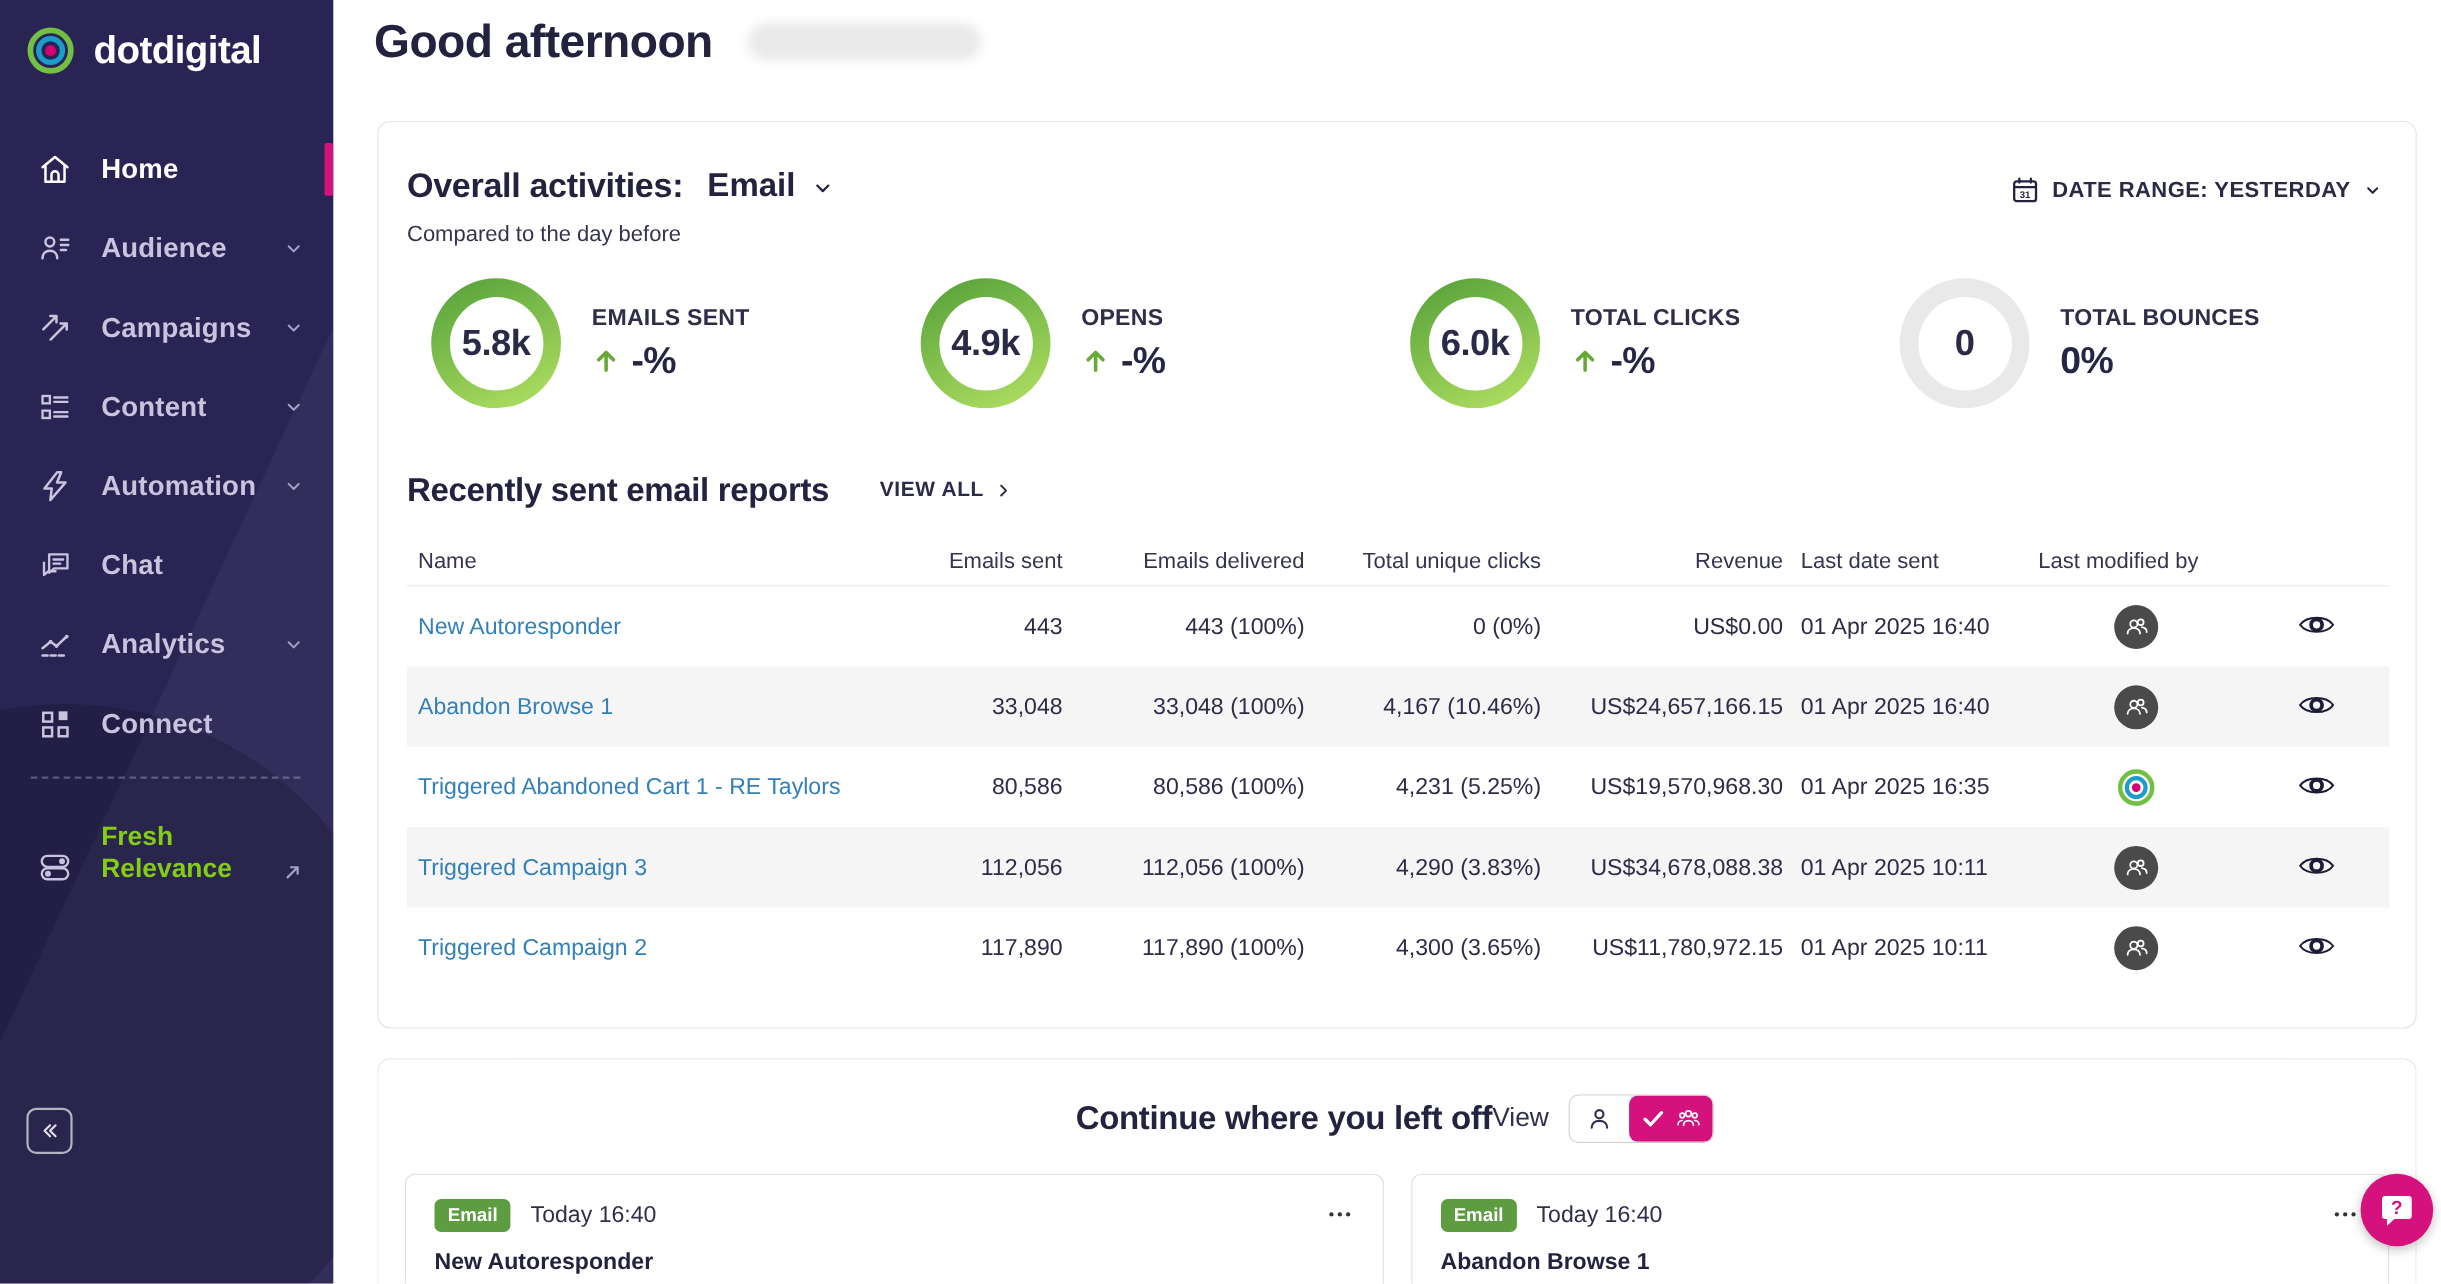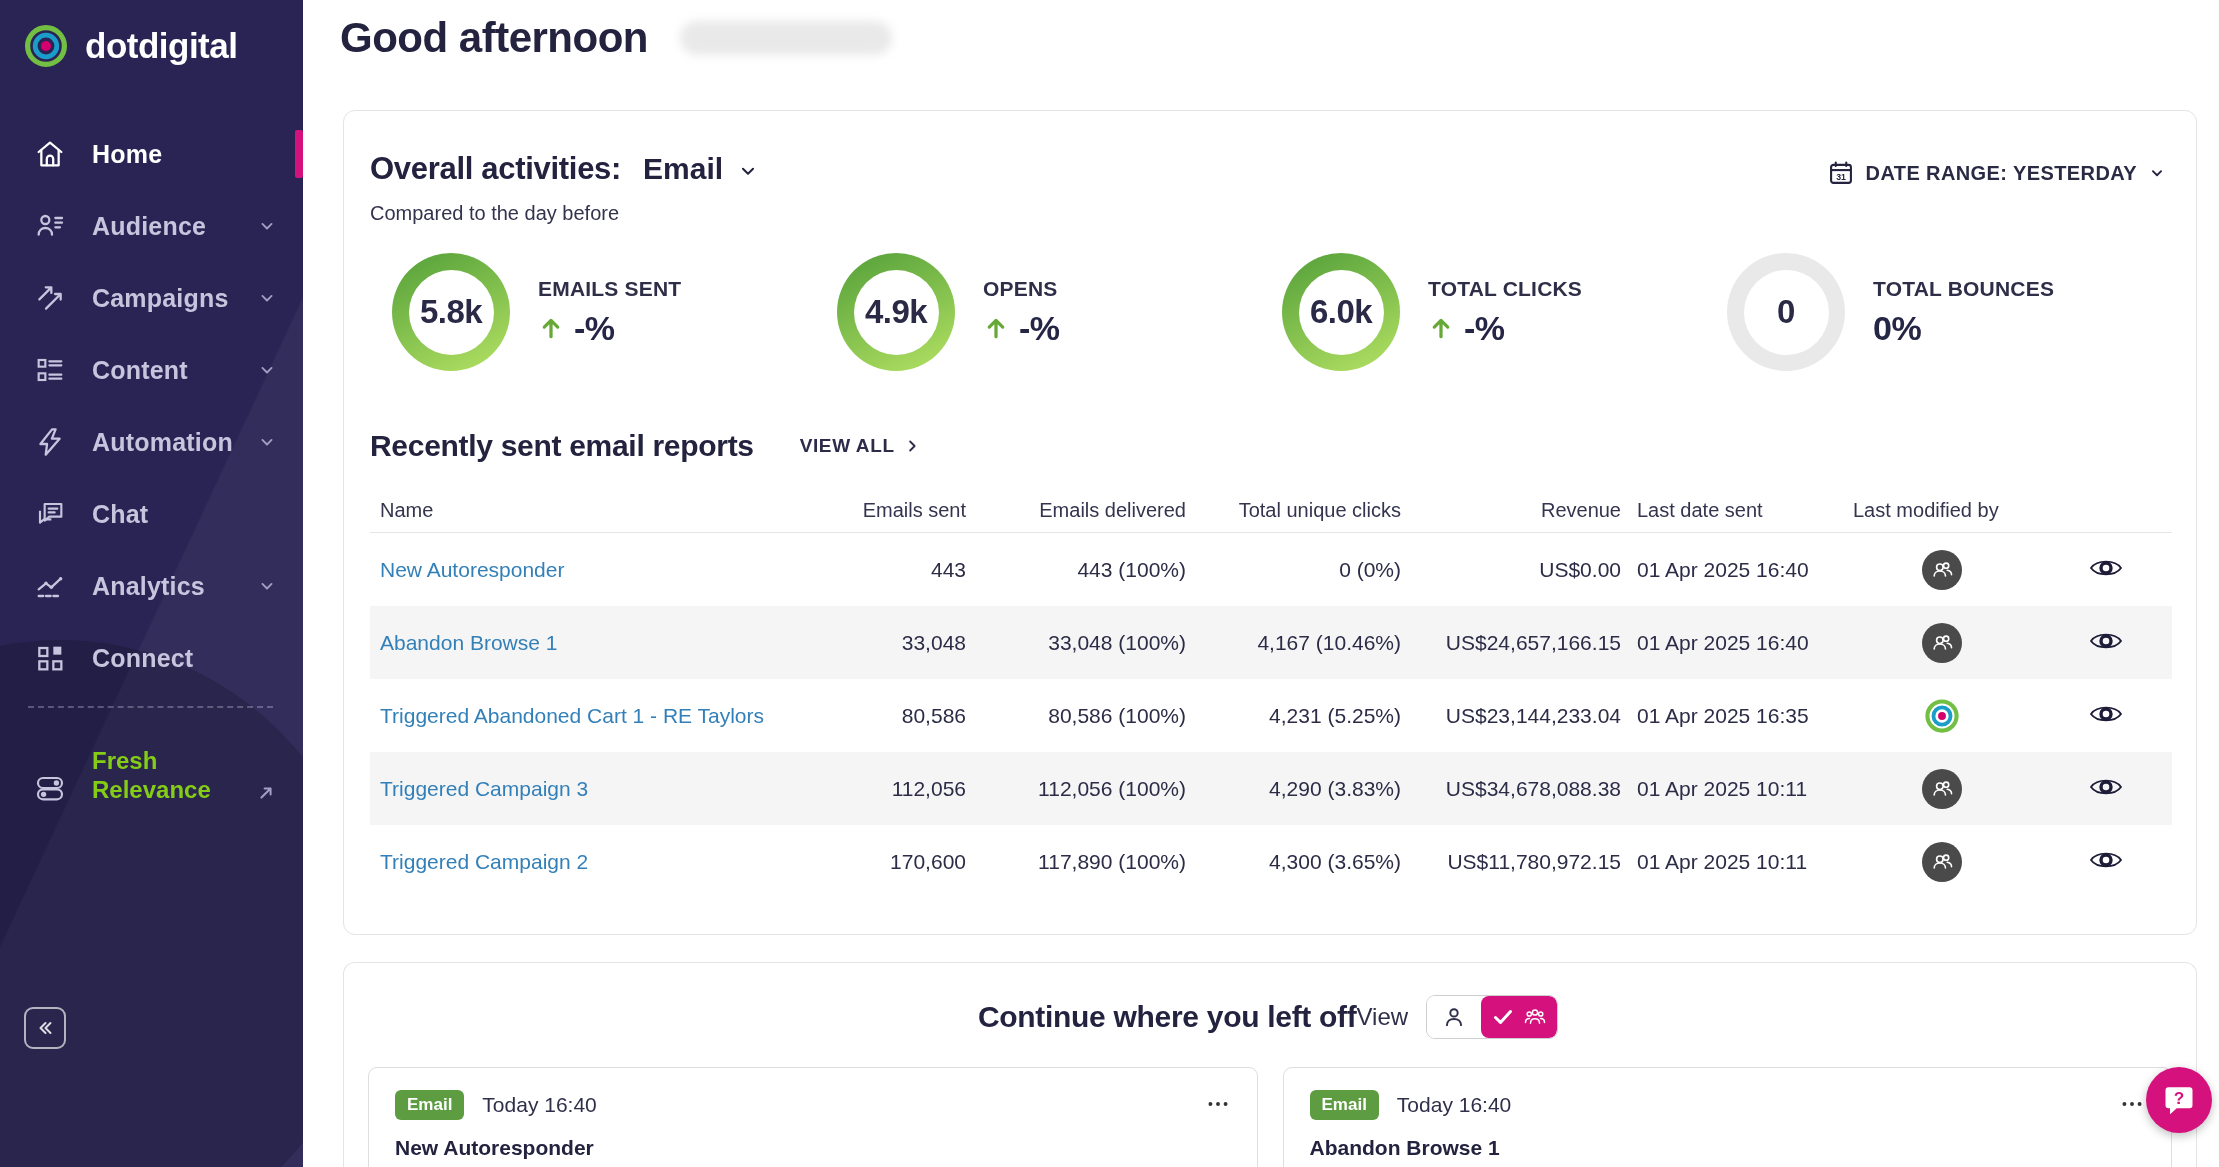--- a/index.html
+++ b/index.html
@@ -525,21 +525,21 @@
                     <circle cx="17" cy="11" r="5" stroke-width="3.4"></circle>
                   </svg>
                 </span></button>
             </span>
           </div>
           <div class="trow tbody-row">
             <span class="tcell c0"><a class="name-link">Triggered Abandoned Cart 1 - RE Taylors</a></span>
             <span class="tcell c1">80,586</span>
             <span class="tcell c2">80,586 (100%)</span>
             <span class="tcell c3">4,231 (5.25%)</span>
-            <span class="tcell c4">US$23,144,233.04</span>
+            <span class="tcell c4">US$19,570,968.30</span>
             <span class="tcell c5">01 Apr 2025 16:35</span>
             <span class="tcell c6 c6-center">
               <span class="avatar logo-avatar">
                 <svg viewBox="0 0 24 24" fill="none">
                   <circle cx="12" cy="12" r="9.2" stroke="#72bf44" stroke-width="2.6"></circle>
                   <circle cx="12" cy="12" r="5.4" stroke="#1b9cc9" stroke-width="2.4"></circle>
                   <circle cx="12" cy="12" r="2.5" fill="#d4006d"></circle>
                 </svg>
               </span>
             </span>
@@ -573,21 +573,21 @@
               <button class="eye-btn"><span class="icon">
                   <svg viewBox="0 0 34 22" fill="none" stroke="currentColor">
                     <path d="M2 11 C8 2.5 26 2.5 32 11 C26 19.5 8 19.5 2 11 Z" stroke-width="1.8"></path>
                     <circle cx="17" cy="11" r="5" stroke-width="3.4"></circle>
                   </svg>
                 </span></button>
             </span>
           </div>
           <div class="trow tbody-row">
             <span class="tcell c0"><a class="name-link">Triggered Campaign 2</a></span>
-            <span class="tcell c1">170,600</span>
+            <span class="tcell c1">117,890</span>
             <span class="tcell c2">117,890 (100%)</span>
             <span class="tcell c3">4,300 (3.65%)</span>
             <span class="tcell c4">US$11,780,972.15</span>
             <span class="tcell c5">01 Apr 2025 10:11</span>
             <span class="tcell c6 c6-center">
               <span class="avatar team-avatar">
                 <svg viewBox="0 0 24 24" fill="none" stroke="currentColor" stroke-width="1.5" stroke-linecap="round">
                   <circle cx="10" cy="9.5" r="3"></circle>
                   <path d="M4.8 17.5 c0-2.9 2.3-4.6 5.2-4.6 s5.2 1.7 5.2 4.6"></path>
                   <circle cx="15.8" cy="8" r="2.4"></circle>

